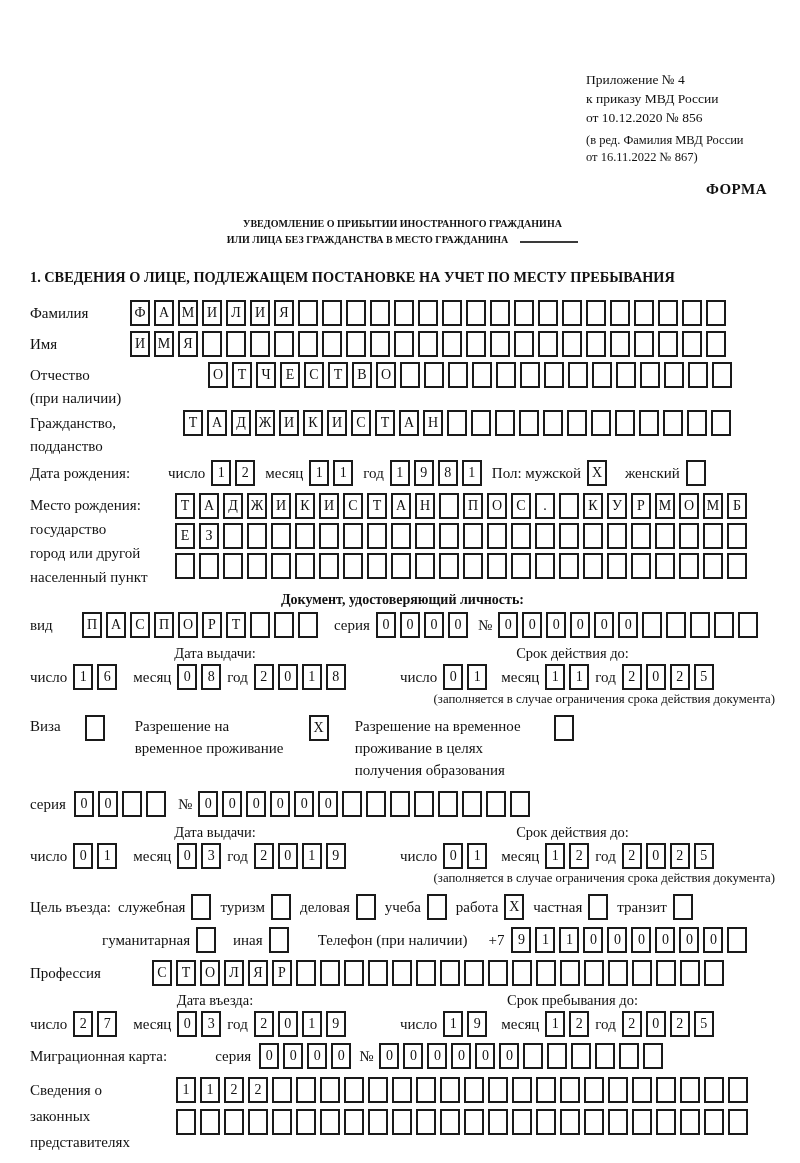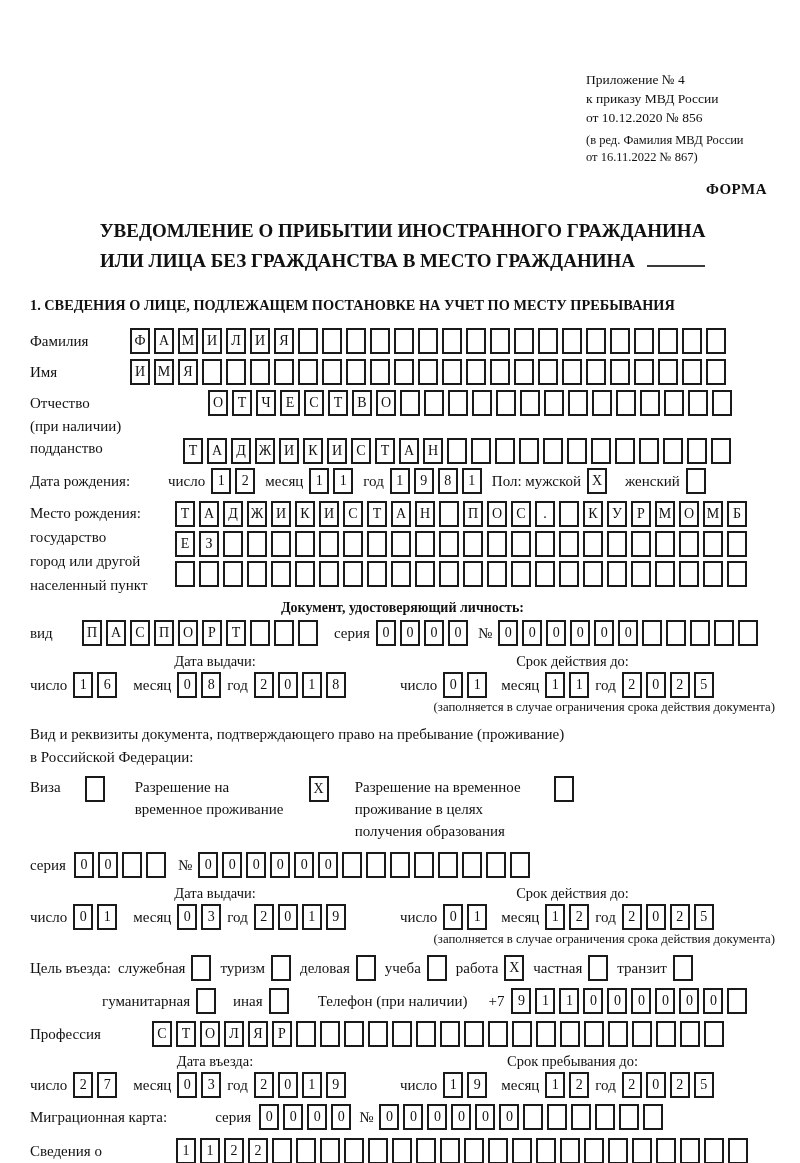--- a/index.html
+++ b/index.html
@@ -2,21 +2,21 @@
 <html><head>
 <meta charset="utf-8">
 <style>
   html,body{margin:0;padding:0;background:#fff;}
   .page{width:800px;height:1163px;box-sizing:border-box;background:#fff;color:#111;
         font-family:"Liberation Serif","DejaVu Serif",serif;padding:34px 25px 28px 30px;
         overflow:hidden;position:relative;margin-top:37px;}
   .appendix{margin-left:556px;font-size:13.5px;line-height:1.4;}
   .appendix-note{font-size:12.5px;line-height:1.35;margin-top:4px;}
   .forma{text-align:right;padding-right:8px;font-weight:bold;font-size:15px;margin-top:16px;letter-spacing:.5px;}
-  .title{text-align:center;font-weight:bold;font-size:19px;line-height:1.55;margin-top:18px;}
+  .title{text-align:center;font-weight:bold;font-size:10px;line-height:1.55;margin-top:18px;}
   .blank-line{display:inline-block;width:58px;border-bottom:2px solid #3a3a3a;height:.9em;margin-left:12px;}
   .section{font-weight:bold;font-size:14.3px;margin-top:22px;margin-bottom:14px;}
   .row{display:flex;align-items:center;margin-bottom:5px;font-size:15px;}
   .row-top{align-items:flex-start;}
   .lbl{flex:0 0 auto;}
   .lbl2{line-height:20px;}
   .cells{display:inline-flex;gap:4px;flex:0 0 auto;}
   .cell{box-sizing:border-box;width:20px;height:26px;border:2px solid #1a1a1a;display:inline-flex;
         align-items:center;justify-content:center;font-size:14px;background:#fff;flex:0 0 auto;}
   .stack{display:flex;flex-direction:column;gap:4px;}
@@ -148,20 +148,21 @@
         <span class="cell"></span>
         <span class="cell"></span>
         <span class="cell"></span>
         <span class="cell"></span>
         <span class="cell"></span>
       </span>
   </div>
 
   <div class="row row-top" style="margin-bottom:4px;">
     <span class="lbl lbl2" style="width:153px">
+      <div style="line-height:26px">Гражданство,</div>
       <div>подданство</div>
     </span>
     <span class="cells">
         <span class="cell">Т</span>
         <span class="cell">А</span>
         <span class="cell">Д</span>
         <span class="cell">Ж</span>
         <span class="cell">И</span>
         <span class="cell">К</span>
         <span class="cell">И</span>
@@ -392,24 +393,20 @@
             <span class="cell">2</span>
             <span class="cell">0</span>
             <span class="cell">2</span>
             <span class="cell">5</span>
           </span>
       </div>
     </div>
   </div>
   <div class="note-row">(заполняется в случае ограничения срока действия документа)</div>
 
-  <div class="intro">
-    <div>Вид и реквизиты документа, подтверждающего право на пребывание (проживание)</div>
-    <div>в Российской Федерации:</div>
-  </div>
 
   <div class="opts">
     <span class="opt">
         <span class="optlbl">Виза</span>
         <span class="cells">
           <span class="cell"></span>
         </span>
       </span>
     <span class="opt" style="margin-left:16px">
         <span class="optlbl ctr w150">Разрешение на временное проживание</span>

